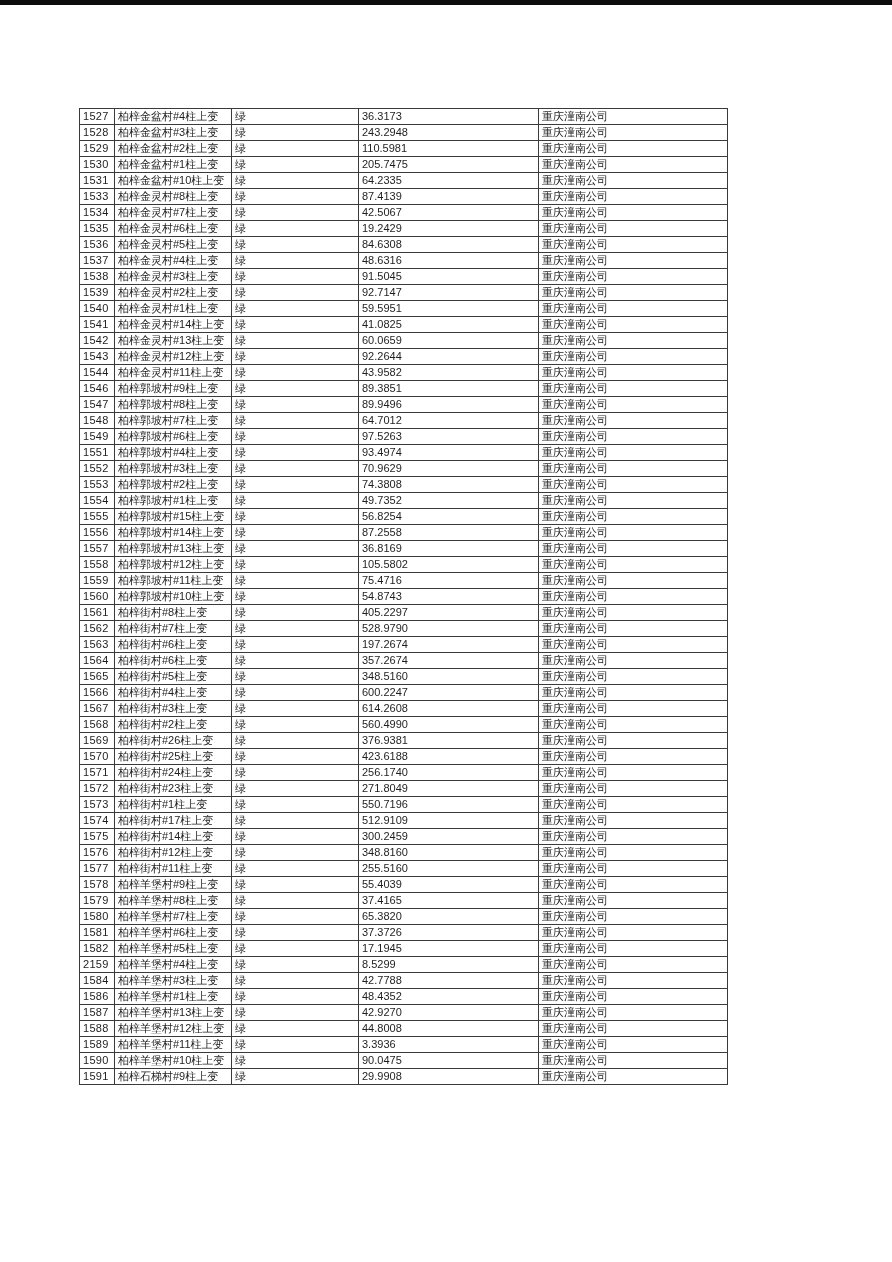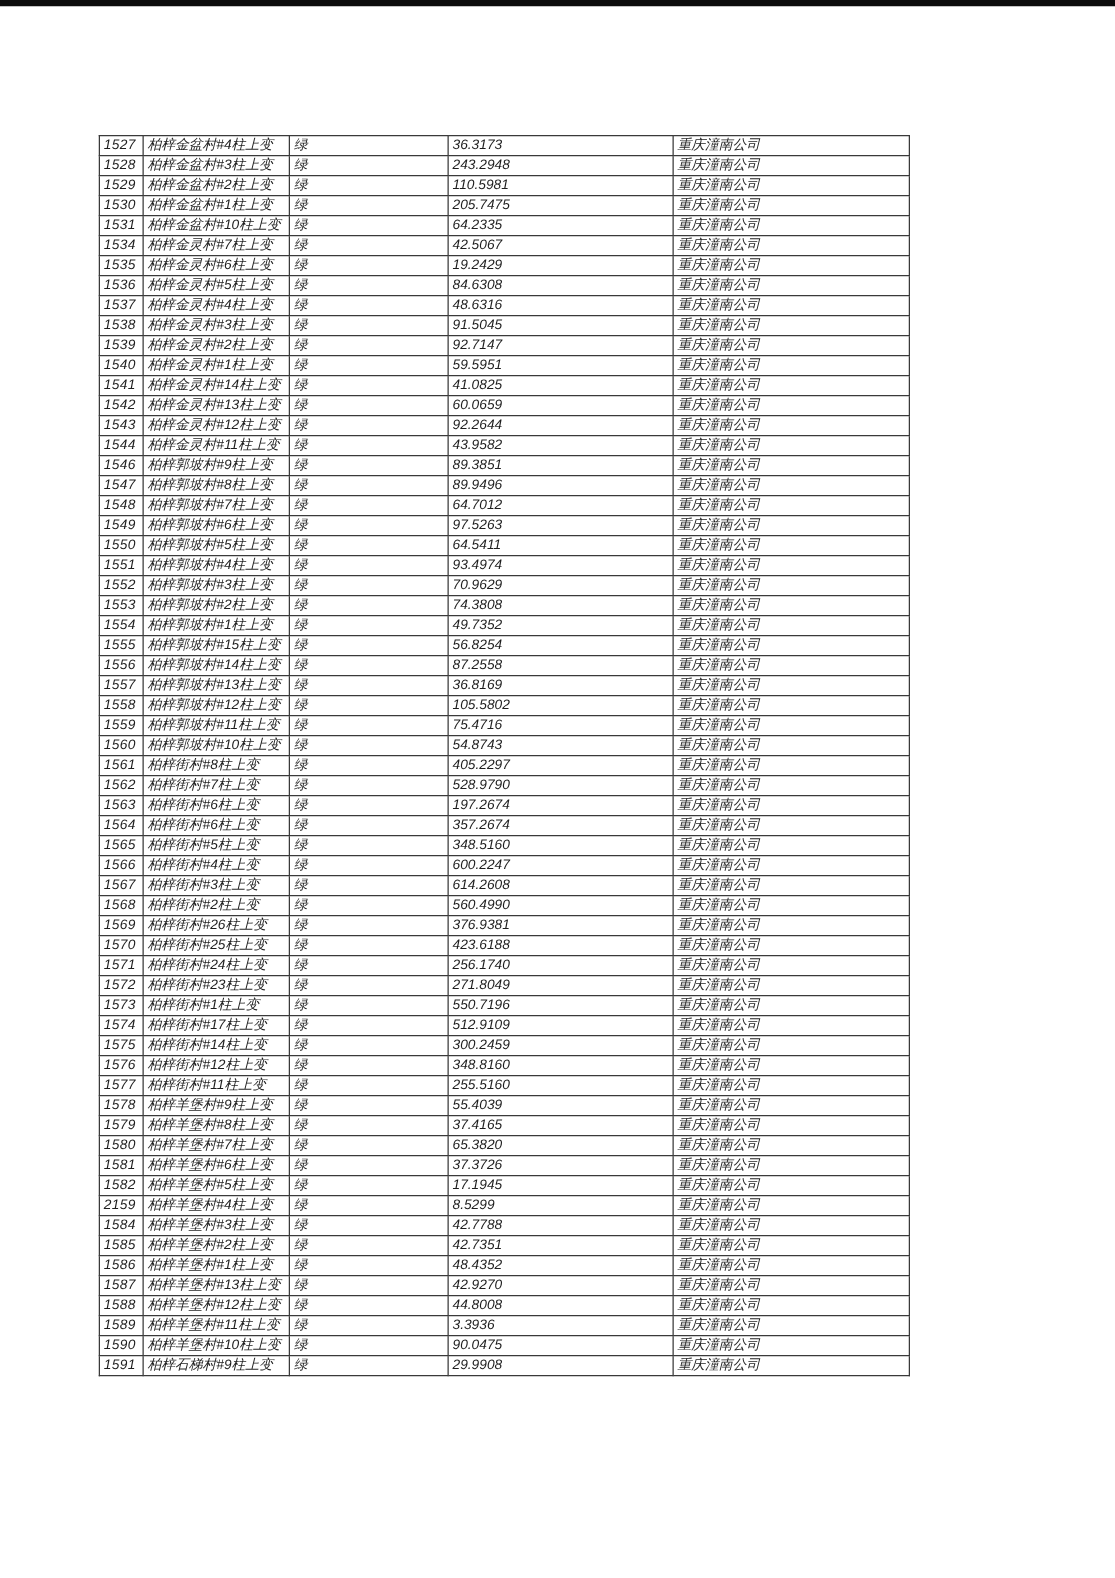--- a/index.html
+++ b/index.html
@@ -15,21 +15,20 @@
     left: 0; top: 0;
     width: 892px; height: 5px;
     background: #0c0c0c;
   }
   table.data-grid {
     position: absolute;
     left: 79px; top: 108px;
     width: 648px;
     border-collapse: collapse;
     table-layout: fixed;
-    font-style: italic;
   }
   table.data-grid td {
     border: 1px solid #3a3a3a;
     height: 16px;
     font-size: 11px;
     line-height: 13px;
     padding: 0 2px 0 3px;
     white-space: nowrap;
     overflow: hidden;
     color: #1e1e1e;
@@ -84,20 +83,27 @@
         <td class="cell-company">重庆潼南公司</td>
       </tr>
       <tr>
         <td class="cell-row-number">1531</td>
         <td class="cell-device-name">柏梓金盆村#10柱上变</td>
         <td class="cell-status">绿</td>
         <td class="cell-value">64.2335</td>
         <td class="cell-company">重庆潼南公司</td>
       </tr>
       <tr>
+        <td class="cell-row-number">1533</td>
+        <td class="cell-device-name">柏梓金灵村#8柱上变</td>
+        <td class="cell-status">绿</td>
+        <td class="cell-value">87.4139</td>
+        <td class="cell-company">重庆潼南公司</td>
+      </tr>
+      <tr>
         <td class="cell-row-number">1534</td>
         <td class="cell-device-name">柏梓金灵村#7柱上变</td>
         <td class="cell-status">绿</td>
         <td class="cell-value">42.5067</td>
         <td class="cell-company">重庆潼南公司</td>
       </tr>
       <tr>
         <td class="cell-row-number">1535</td>
         <td class="cell-device-name">柏梓金灵村#6柱上变</td>
         <td class="cell-status">绿</td>
@@ -189,27 +195,20 @@
         <td class="cell-company">重庆潼南公司</td>
       </tr>
       <tr>
         <td class="cell-row-number">1549</td>
         <td class="cell-device-name">柏梓郭坡村#6柱上变</td>
         <td class="cell-status">绿</td>
         <td class="cell-value">97.5263</td>
         <td class="cell-company">重庆潼南公司</td>
       </tr>
       <tr>
-        <td class="cell-row-number">1550</td>
-        <td class="cell-device-name">柏梓郭坡村#5柱上变</td>
-        <td class="cell-status">绿</td>
-        <td class="cell-value">64.5411</td>
-        <td class="cell-company">重庆潼南公司</td>
-      </tr>
-      <tr>
         <td class="cell-row-number">1551</td>
         <td class="cell-device-name">柏梓郭坡村#4柱上变</td>
         <td class="cell-status">绿</td>
         <td class="cell-value">93.4974</td>
         <td class="cell-company">重庆潼南公司</td>
       </tr>
       <tr>
         <td class="cell-row-number">1552</td>
         <td class="cell-device-name">柏梓郭坡村#3柱上变</td>
         <td class="cell-status">绿</td>
@@ -431,27 +430,20 @@
         <td class="cell-device-name">柏梓羊堡村#4柱上变</td>
         <td class="cell-status">绿</td>
         <td class="cell-value">8.5299</td>
         <td class="cell-company">重庆潼南公司</td>
       </tr>
       <tr>
         <td class="cell-row-number">1584</td>
         <td class="cell-device-name">柏梓羊堡村#3柱上变</td>
         <td class="cell-status">绿</td>
         <td class="cell-value">42.7788</td>
-        <td class="cell-company">重庆潼南公司</td>
-      </tr>
-      <tr>
-        <td class="cell-row-number">1585</td>
-        <td class="cell-device-name">柏梓羊堡村#2柱上变</td>
-        <td class="cell-status">绿</td>
-        <td class="cell-value">42.7351</td>
         <td class="cell-company">重庆潼南公司</td>
       </tr>
       <tr>
         <td class="cell-row-number">1586</td>
         <td class="cell-device-name">柏梓羊堡村#1柱上变</td>
         <td class="cell-status">绿</td>
         <td class="cell-value">48.4352</td>
         <td class="cell-company">重庆潼南公司</td>
       </tr>
       <tr>

